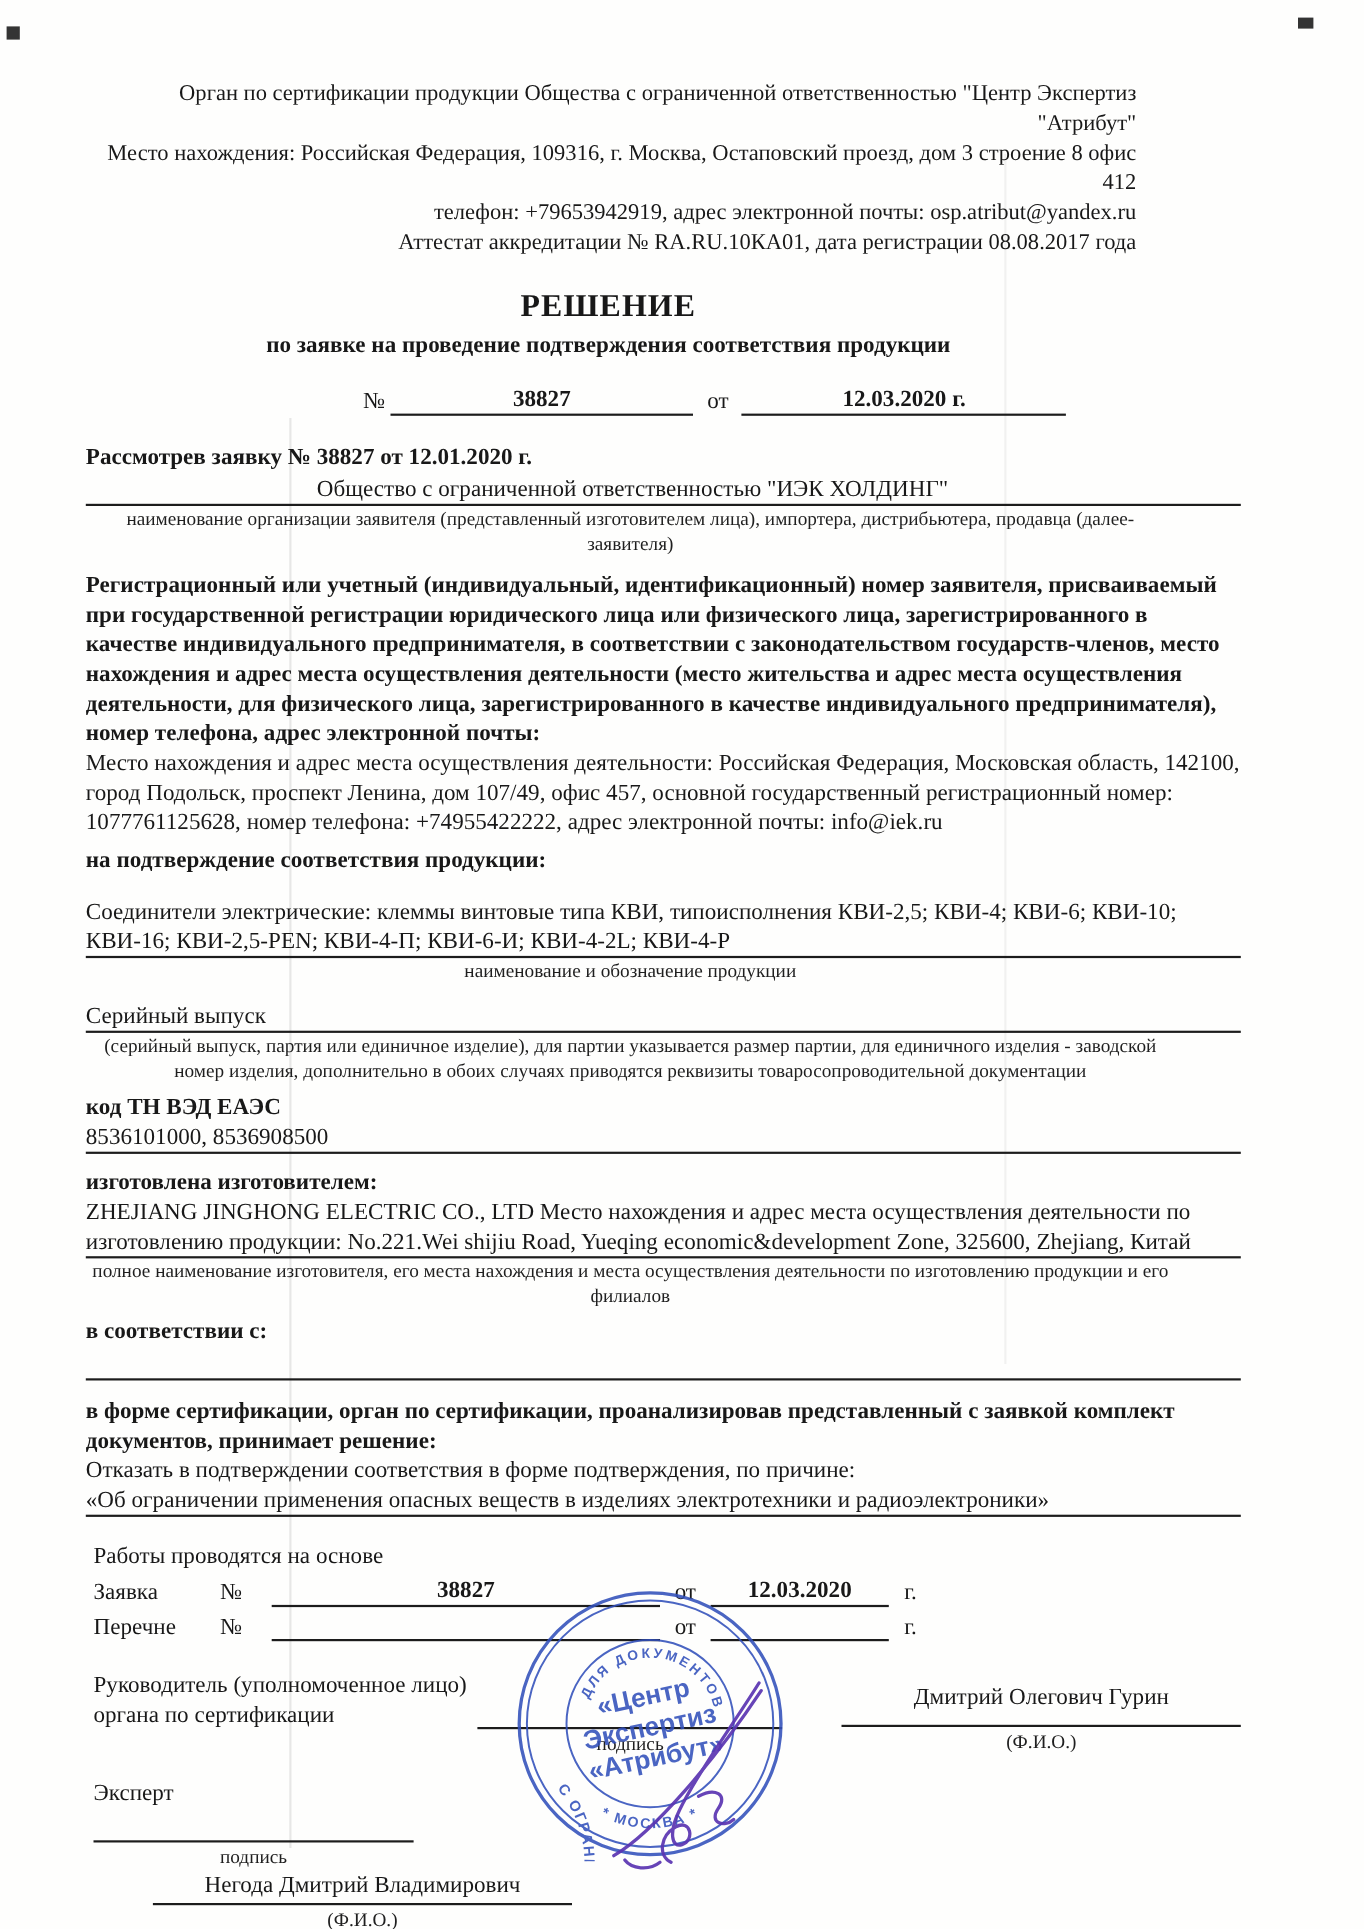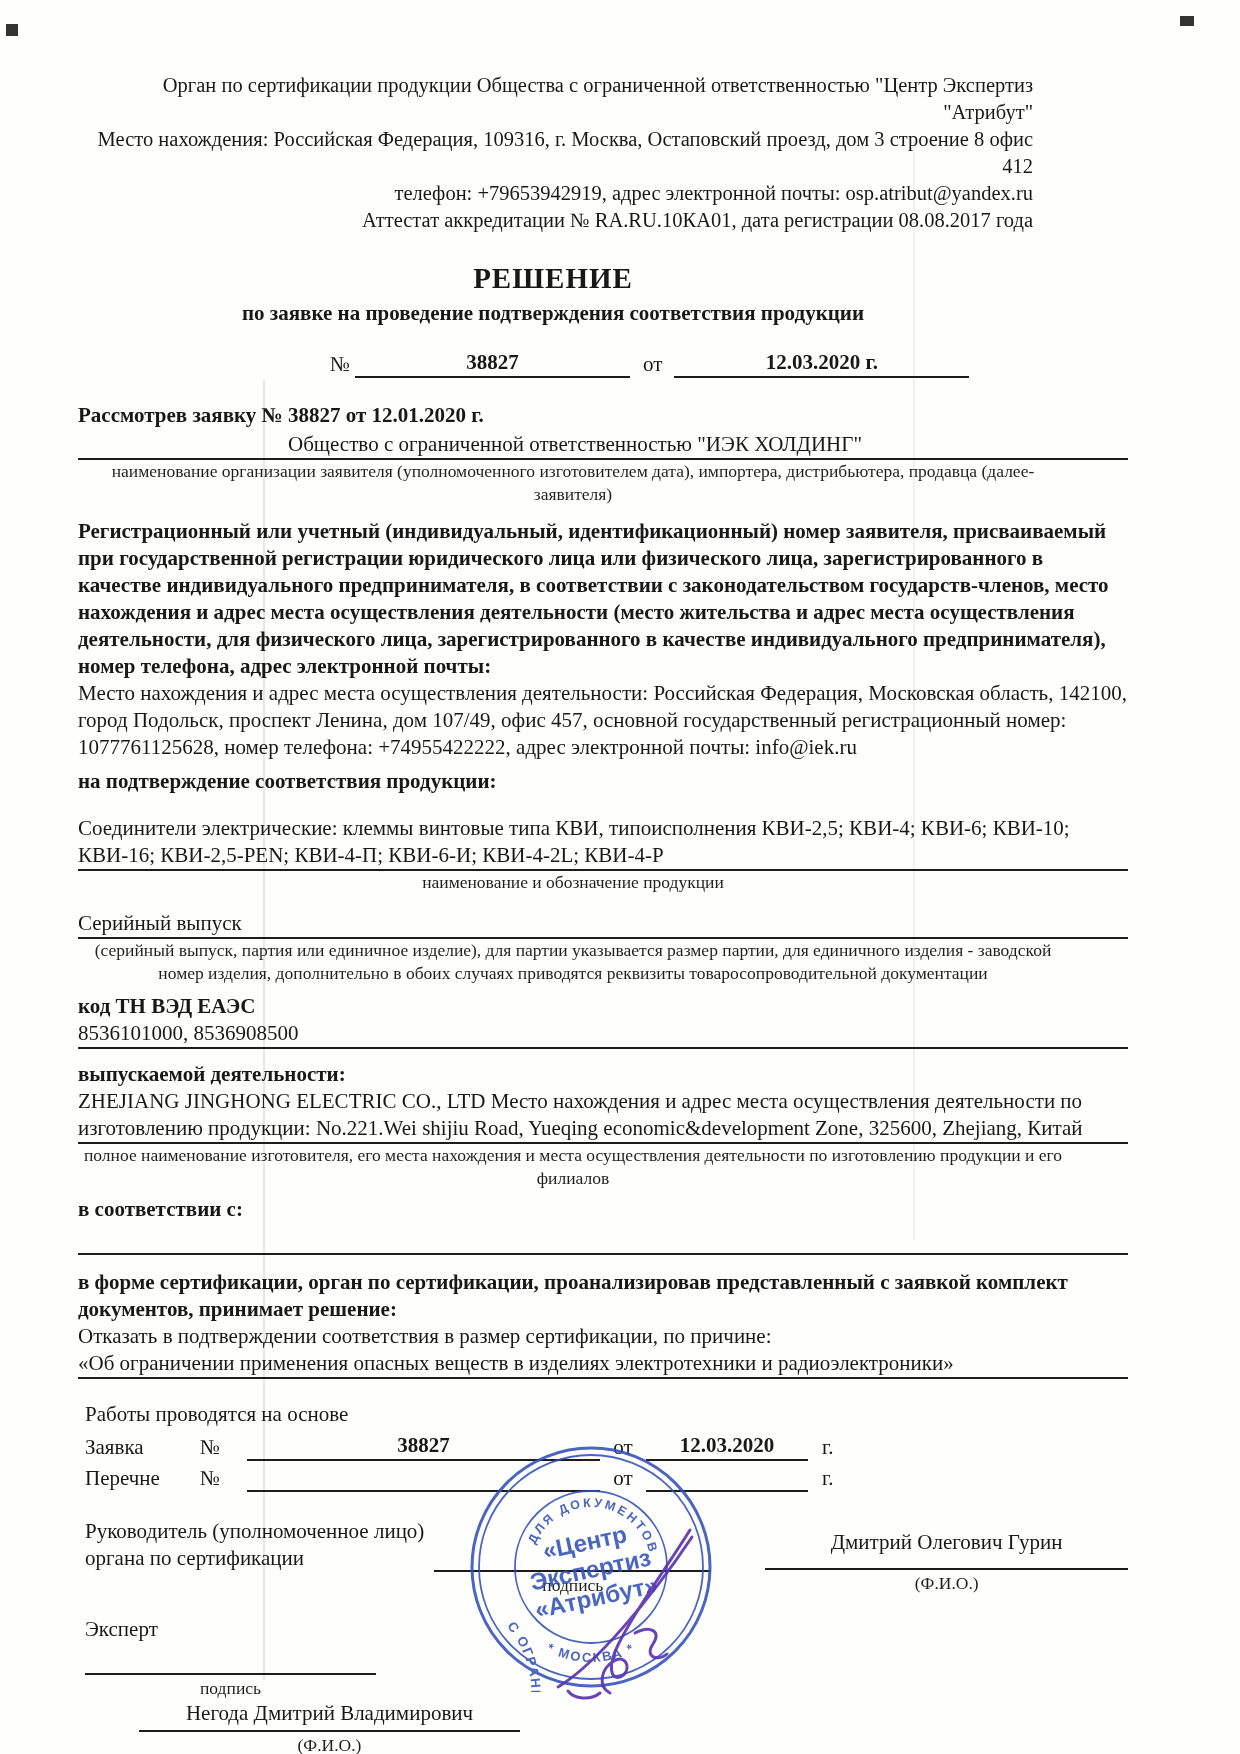--- a/index.html
+++ b/index.html
@@ -87,44 +87,44 @@
 
     <div class="number-row">
       <span>№</span>
       <span class="blank nr-b1">38827</span>
       <span class="nr-from">от</span>
       <span class="blank nr-b2">12.03.2020 г.</span>
     </div>
 
     <div class="reviewed">Рассмотрев заявку № 38827 от 12.01.2020 г.</div>
     <div class="applicant rule">Общество с ограниченной ответственностью "ИЭК ХОЛДИНГ"</div>
-    <div class="cap">наименование организации заявителя (уполномоченного изготовителем дата), импортера, дистрибьютера, продавца (далее-заявителя)</div>
+    <div class="cap">наименование организации заявителя (представленный изготовителем лица), импортера, дистрибьютера, продавца (далее-заявителя)</div>
 
     <div class="reg-heading">Регистрационный или учетный (индивидуальный, идентификационный) номер заявителя, присваиваемый при государственной регистрации юридического лица или физического лица, зарегистрированного в качестве индивидуального предпринимателя, в соответствии с законодательством государств-членов, место нахождения и адрес места осуществления деятельности (место жительства и адрес места осуществления деятельности, для физического лица, зарегистрированного в качестве индивидуального предпринимателя), номер телефона, адрес электронной почты:</div>
     <div>Место нахождения и адрес места осуществления деятельности: Российская Федерация, Московская область, 142100, город Подольск, проспект Ленина, дом 107/49, офис 457, основной государственный регистрационный номер: 1077761125628, номер телефона: +74955422222, адрес электронной почты: info@iek.ru</div>
 
     <div class="product-heading">на подтверждение соответствия продукции:</div>
     <div class="product-name rule">Соединители электрические: клеммы винтовые  типа КВИ,  типоисполнения КВИ-2,5; КВИ-4; КВИ-6; КВИ-10; КВИ-16; КВИ-2,5-PEN; КВИ-4-П; КВИ-6-И; КВИ-4-2L; КВИ-4-Р</div>
     <div class="cap">наименование и обозначение продукции</div>
 
     <div class="release rule">Серийный выпуск</div>
     <div class="cap">(серийный выпуск, партия или единичное изделие), для партии указывается размер партии, для единичного изделия - заводской номер изделия, дополнительно в обоих случаях приводятся реквизиты товаросопроводительной документации</div>
 
     <div class="tnved-heading">код ТН ВЭД ЕАЭС</div>
     <div class="rule">8536101000, 8536908500</div>
 
-    <div class="man-heading">выпускаемой деятельности:</div>
+    <div class="man-heading">изготовлена изготовителем:</div>
     <div class="rule">ZHEJIANG JINGHONG ELECTRIC CO., LTD Место нахождения и адрес места осуществления деятельности по изготовлению продукции: No.221.Wei shijiu Road, Yueqing economic&amp;development Zone, 325600, Zhejiang, Китай</div>
     <div class="cap">полное наименование изготовителя, его места нахождения и места осуществления деятельности по изготовлению продукции и его филиалов</div>
 
     <div class="acc-heading">в соответствии с:</div>
     <div class="acc-blank rule"></div>
 
     <div class="dec-clause">в форме сертификации, орган по сертификации, проанализировав представленный с заявкой комплект документов, принимает решение:</div>
-    <div>Отказать в подтверждении соответствия в размер сертификации, по причине:</div>
+    <div>Отказать в подтверждении соответствия в форме подтверждения, по причине:</div>
     <div class="rule">«Об ограничении применения опасных веществ в изделиях электротехники и радиоэлектроники»</div>
 
     <div class="basis-heading">Работы проводятся на основе</div>
 
     <div class="brow">
       <span class="lbl">Заявка</span>
       <span class="ns">№</span>
       <span class="bl1">38827</span>
       <span class="ot">от</span>
       <span class="bl2">12.03.2020</span>

